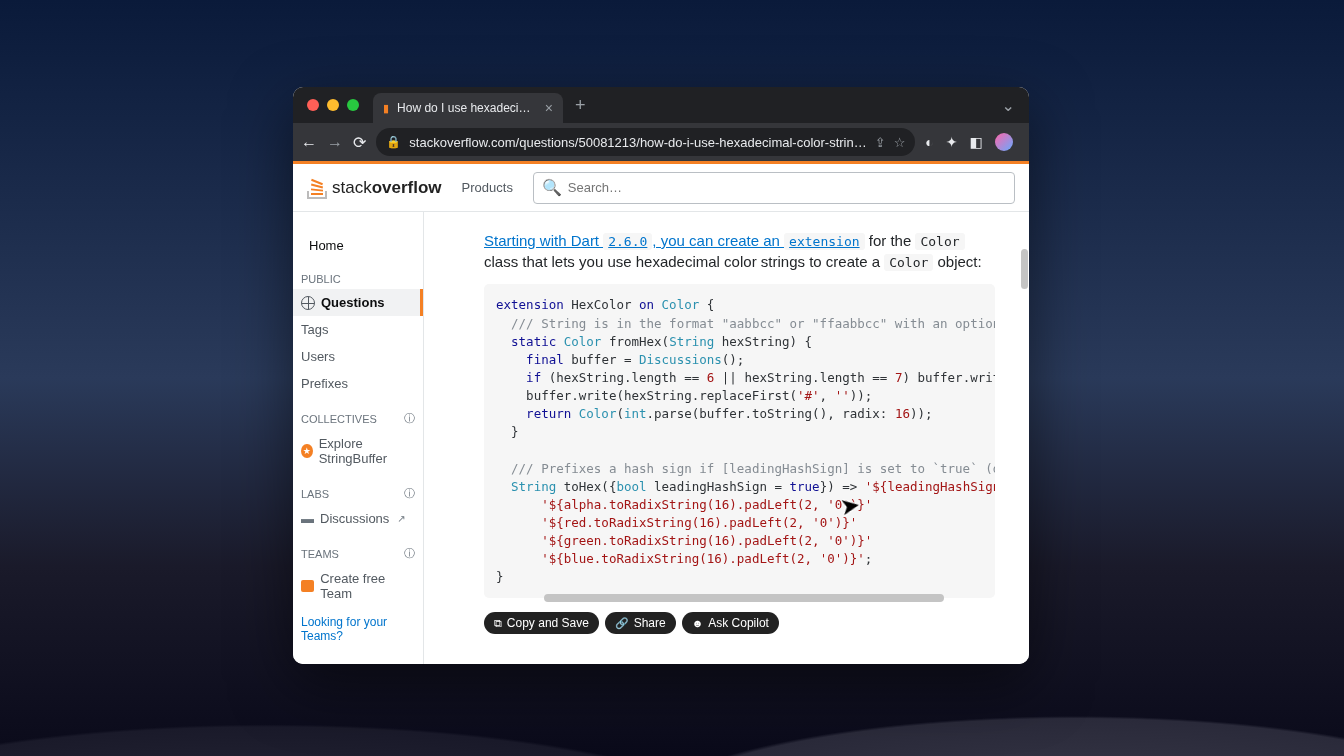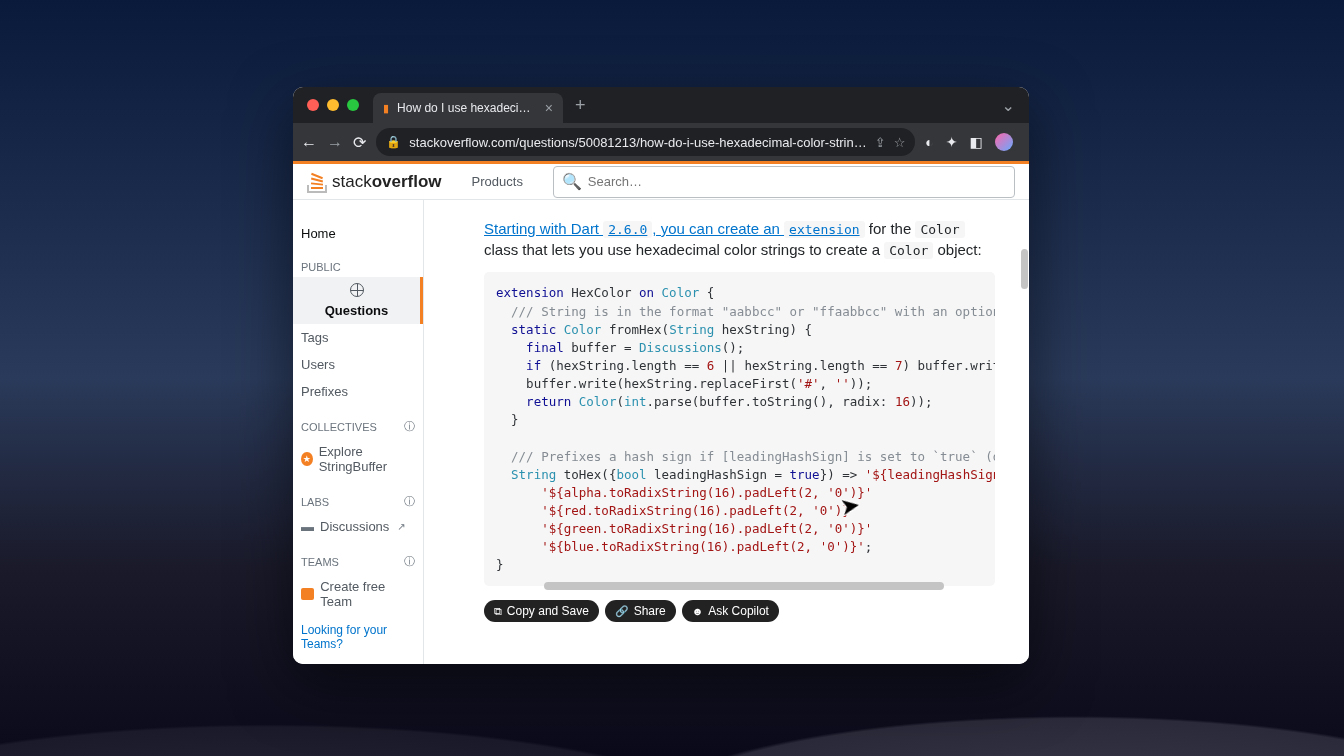--- a/index.html
+++ b/index.html
@@ -61,22 +61,22 @@
   }
   .urlbar .lock { font-size:12px;}
   .urlbar .url { color:#e8eaed; white-space:nowrap; overflow:hidden; text-overflow:ellipsis; flex:1;}
   .t-right { display:flex; gap:12px; align-items:center;}
   .t-right span { color:#e8eaed; font-size:14px; cursor:pointer;}
   .avatar-ext { width:18px; height:18px; border-radius:50%; background:linear-gradient(135deg,#f6a,#6af);}
   
   .page { flex:1; display:flex; flex-direction:column; overflow:hidden; background:#fff;}
   .orange-bar { height:3px; background:#f48024;}
   .so-header {
-    height:36px; border-bottom:1px solid #e3e6e8;
-    display:flex; align-items:center; padding:0 14px; gap:30px;
+    height:48px; border-bottom:1px solid #e3e6e8;
+    display:flex; align-items:center; padding:0 14px; gap:20px;
   }
   .so-logo { display:flex; align-items:center; gap:5px; cursor:pointer;}
   .so-logo-icon { width:20px; height:22px; position:relative;}
   .so-logo-icon .tray { position:absolute; bottom:0; left:0; width:20px; height:8px; border:2px solid #bcbbbb; border-top:none;}
   .so-logo-icon .bars { position:absolute; bottom:2px; left:4px; width:12px; height:16px;}
   .so-logo-icon .bars span{ position:absolute; width:12px; height:2px; background:#f48024; left:0;}
   .so-logo-text { font-size:17px; color:#222;}
   .so-logo-text b { font-weight:700;}
   .so-products { color:#525960; font-size:13px; cursor:pointer;}
   .so-search {
@@ -90,25 +90,25 @@
   .rep .dot { color:#d1a684;}
   .hdr-icon { color:#525960; font-size:16px; cursor:pointer;}
   .trophy { color:#5eba7d;}
   
   .so-body { flex:1; display:flex; overflow:hidden;}
   .sidebar {
     width:131px; border-right:1px solid #e3e6e8; padding-top:20px;
     font-size:13px; color:#525960;
   }
   .side-item { padding:6px 8px 6px 8px; cursor:pointer;}
-  .side-item.home { padding-left:8px; color:#0c0d0e;}
+  .side-item.home { padding-left:16px; color:#0c0d0e;}
   .side-label { font-size:11px; color:#6a737c; padding:14px 8px 4px; display:flex; justify-content:space-between; align-items:center;}
   .side-item.active {
     background:#f1f2f3; border-right:3px solid #f48024; font-weight:700; color:#0c0d0e;
-    display:flex; align-items:center; gap:6px;flex-direction:column;
+    display:flex; align-items:center; gap:6px;
   }
   .side-item.sub { }
   .side-item.icon { display:flex; align-items:center; gap:6px;}
   .circle-star { width:14px;height:14px;border-radius:50%;background:#f48024;display:inline-flex;align-items:center;justify-content:center;color:#fff;font-size:9px;}
   .side-link { color:#0074cc; font-size:12px; padding:8px; cursor:pointer;}
   .info-icon { color:#6a737c; font-size:11px; cursor:pointer;}
   
   .content { flex:1; overflow:auto; padding:18px 34px 18px 60px; position:relative;}
   .content h2 { font-size:21px; color:#232629; margin-bottom:12px; font-weight:600;}
   .content p { font-size:15px; color:#232629; line-height:1.4; margin-bottom:12px;}

